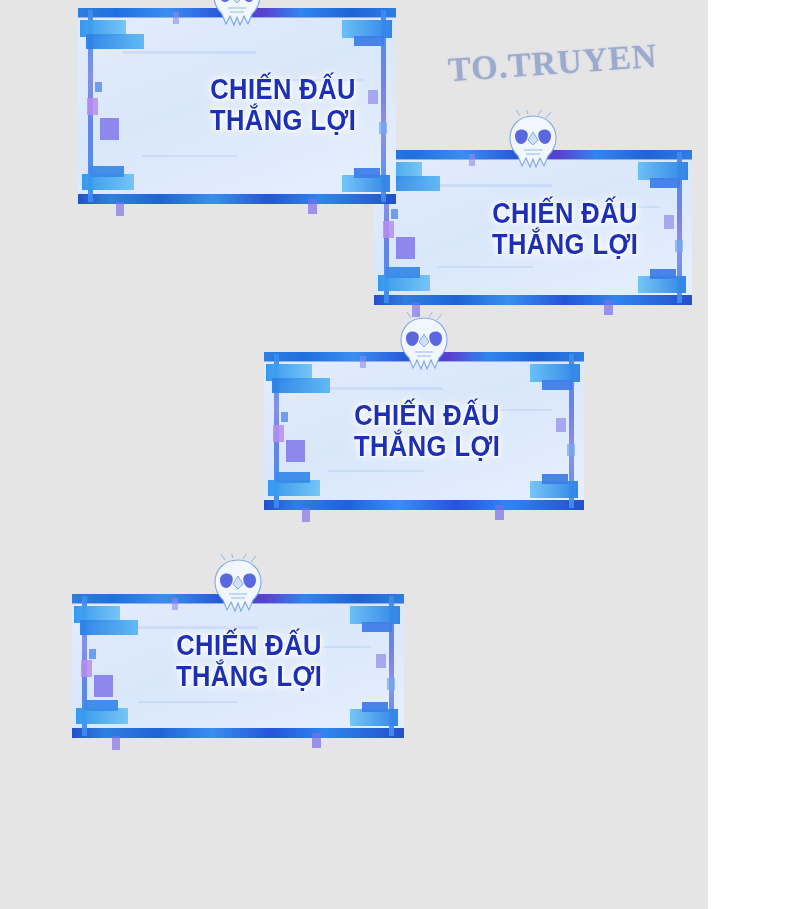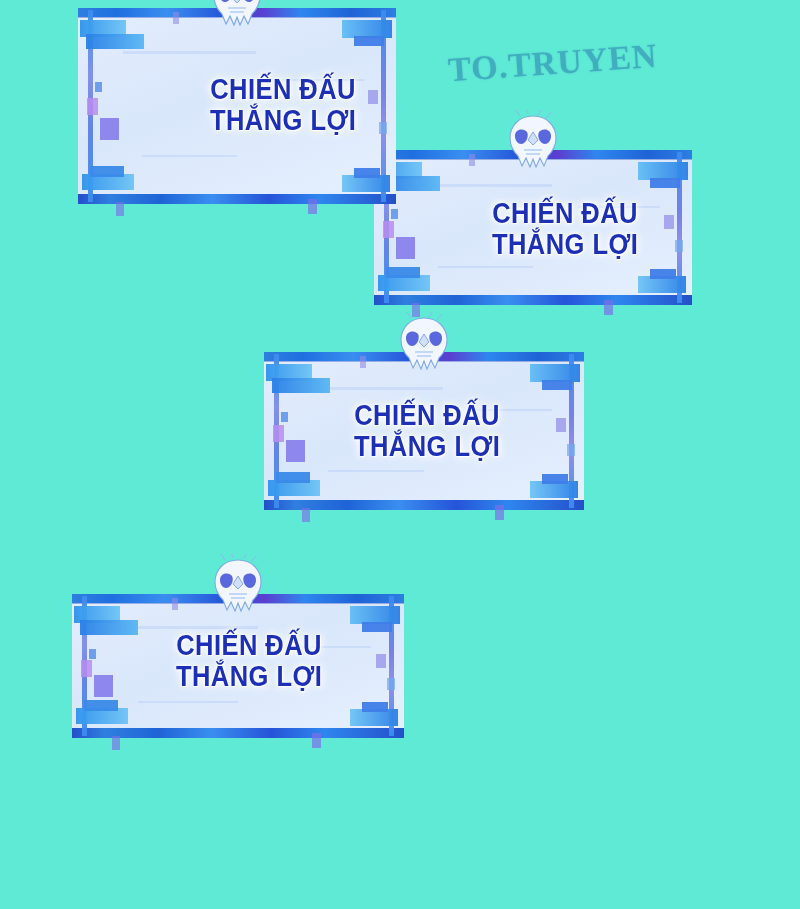--- a/index.html
+++ b/index.html
@@ -3,21 +3,21 @@
 <meta charset="utf-8">
 <style>
   html,body{margin:0;padding:0;}
   body{
     width:800px;height:909px;
     background:#ffffff;
     font-family:"Liberation Sans", sans-serif;
     overflow:hidden;
     position:relative;
   }
-  #page{position:relative;width:800px;height:909px;background:#5eead4;overflow:hidden;}
+  #page{position:relative;width:708px;height:909px;background:#e5e5e5;overflow:hidden;}
 
   
   .panel{position:absolute;}
   .panel-inner{
     position:absolute;left:0;top:0;right:0;bottom:0;
     background:linear-gradient(160deg,#e3edfd 0%,#d9e7fb 45%,#e6f0fe 100%);
   }
   
   .bar{position:absolute;}
   .bar.top{left:0;right:0;height:9px;top:0;

